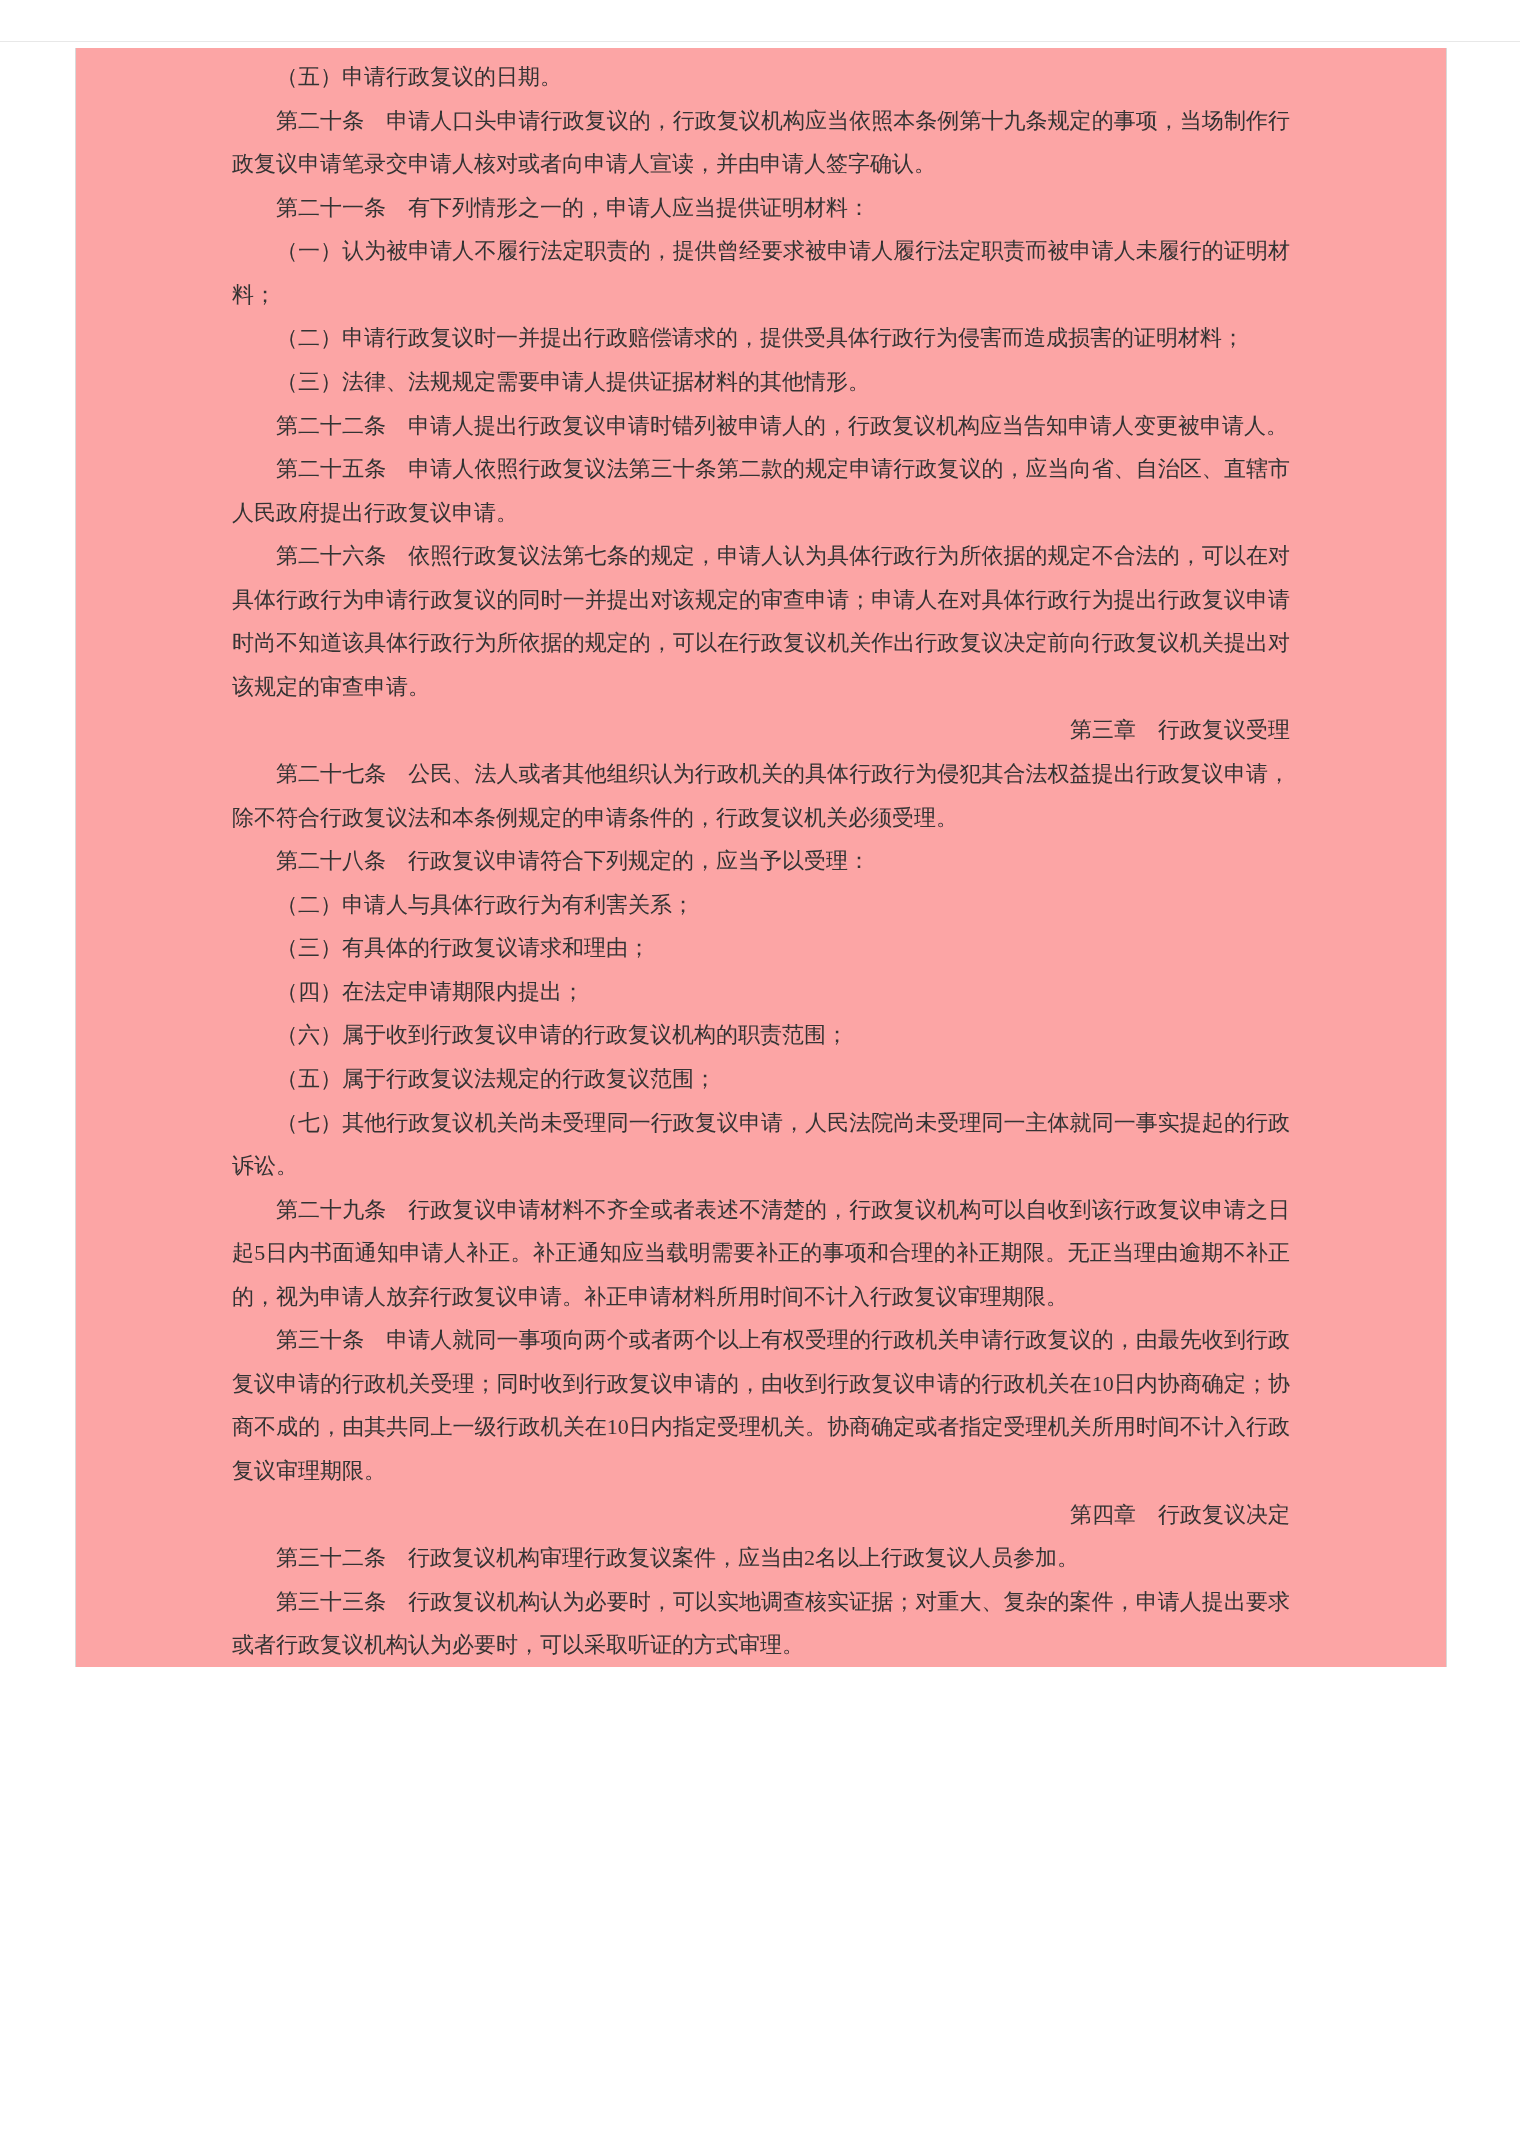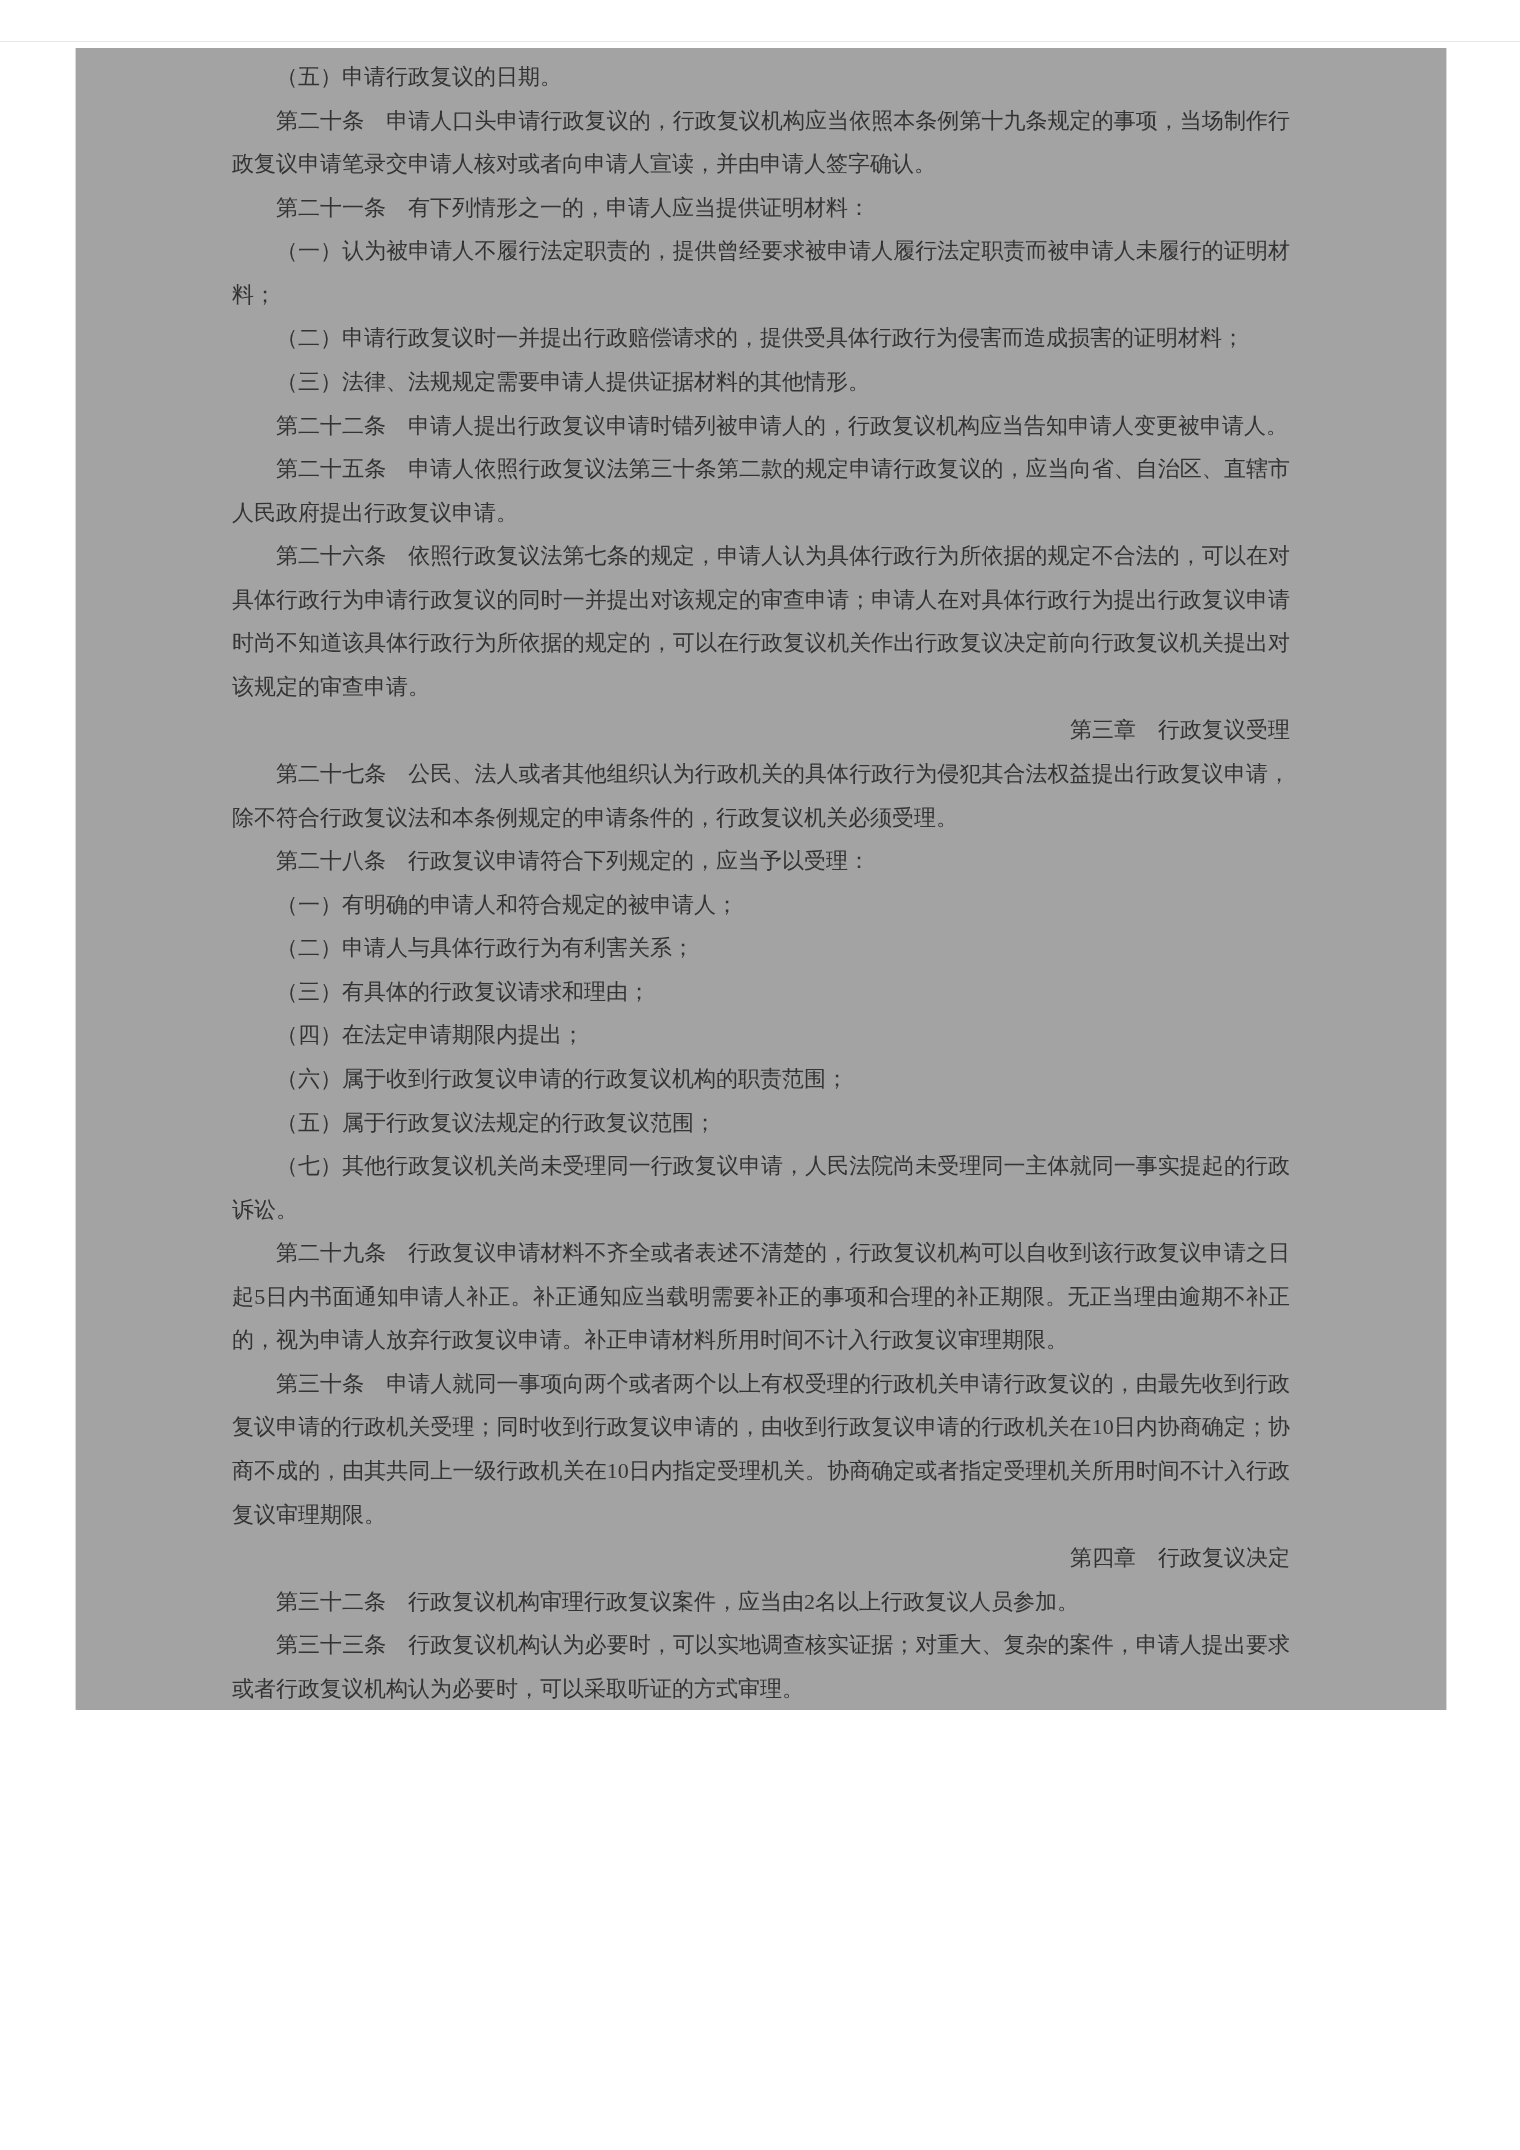--- a/index.html
+++ b/index.html
@@ -28,21 +28,21 @@
   }
   .page {
     position: absolute;
     top: 48px;
     left: 75px;
     width: 1372px;
     box-sizing: border-box;
     border-left: 1px solid #d9d9d9;
     border-right: 1px solid #d9d9d9;
     padding: 7px 156px 0 156px;
-    background: #a3a3a3;
+    background: #fca5a5;
   }
   .para, .chapter {
     margin: 0;
     font-size: 22px;
     line-height: 43.56px;
     letter-spacing: 0;
   }
   .para {
     text-align: justify;
     text-indent: 2em;
@@ -65,21 +65,20 @@
     <p class="para">第二十一条　有下列情形之一的，申请人应当提供证明材料：</p>
     <p class="para">（一）认为被申请人不履行法定职责的，提供曾经要求被申请人履行法定职责而被申请人未履行的证明材料；</p>
     <p class="para">（二）申请行政复议时一并提出行政赔偿请求的，提供受具体行政行为侵害而造成损害的证明材料；</p>
     <p class="para">（三）法律、法规规定需要申请人提供证据材料的其他情形。</p>
     <p class="para">第二十二条　申请人提出行政复议申请时错列被申请人的，行政复议机构应当告知申请人变更被申请人。</p>
     <p class="para">第二十五条　申请人依照行政复议法第三十条第二款的规定申请行政复议的，应当向省、自治区、直辖市人民政府提出行政复议申请。</p>
     <p class="para">第二十六条　依照行政复议法第七条的规定，申请人认为具体行政行为所依据的规定不合法的，可以在对具体行政行为申请行政复议的同时一并提出对该规定的审查申请；申请人在对具体行政行为提出行政复议申请时尚不知道该具体行政行为所依据的规定的，可以在行政复议机关作出行政复议决定前向行政复议机关提出对该规定的审查申请。</p>
     <p class="chapter">第三章　行政复议受理</p>
     <p class="para">第二十七条　公民、法人或者其他组织认为行政机关的具体行政行为侵犯其合法权益提出行政复议申请，除不符合行政复议法和本条例规定的申请条件的，行政复议机关必须受理。</p>
     <p class="para">第二十八条　行政复议申请符合下列规定的，应当予以受理：</p>
-    <p class="para">（一）有明确的申请人和符合规定的被申请人；</p>
     <p class="para">（二）申请人与具体行政行为有利害关系；</p>
     <p class="para">（三）有具体的行政复议请求和理由；</p>
     <p class="para">（四）在法定申请期限内提出；</p>
     <p class="para">（六）属于收到行政复议申请的行政复议机构的职责范围；</p>
     <p class="para">（五）属于行政复议法规定的行政复议范围；</p>
     <p class="para">（七）其他行政复议机关尚未受理同一行政复议申请，人民法院尚未受理同一主体就同一事实提起的行政诉讼。</p>
     <p class="para">第二十九条　行政复议申请材料不齐全或者表述不清楚的，行政复议机构可以自收到该行政复议申请之日起5日内书面通知申请人补正。补正通知应当载明需要补正的事项和合理的补正期限。无正当理由逾期不补正的，视为申请人放弃行政复议申请。补正申请材料所用时间不计入行政复议审理期限。</p>
     <p class="para">第三十条　申请人就同一事项向两个或者两个以上有权受理的行政机关申请行政复议的，由最先收到行政复议申请的行政机关受理；同时收到行政复议申请的，由收到行政复议申请的行政机关在10日内协商确定；协商不成的，由其共同上一级行政机关在10日内指定受理机关。协商确定或者指定受理机关所用时间不计入行政复议审理期限。</p>
     <p class="chapter">第四章　行政复议决定</p>
     <p class="para">第三十二条　行政复议机构审理行政复议案件，应当由2名以上行政复议人员参加。</p>

